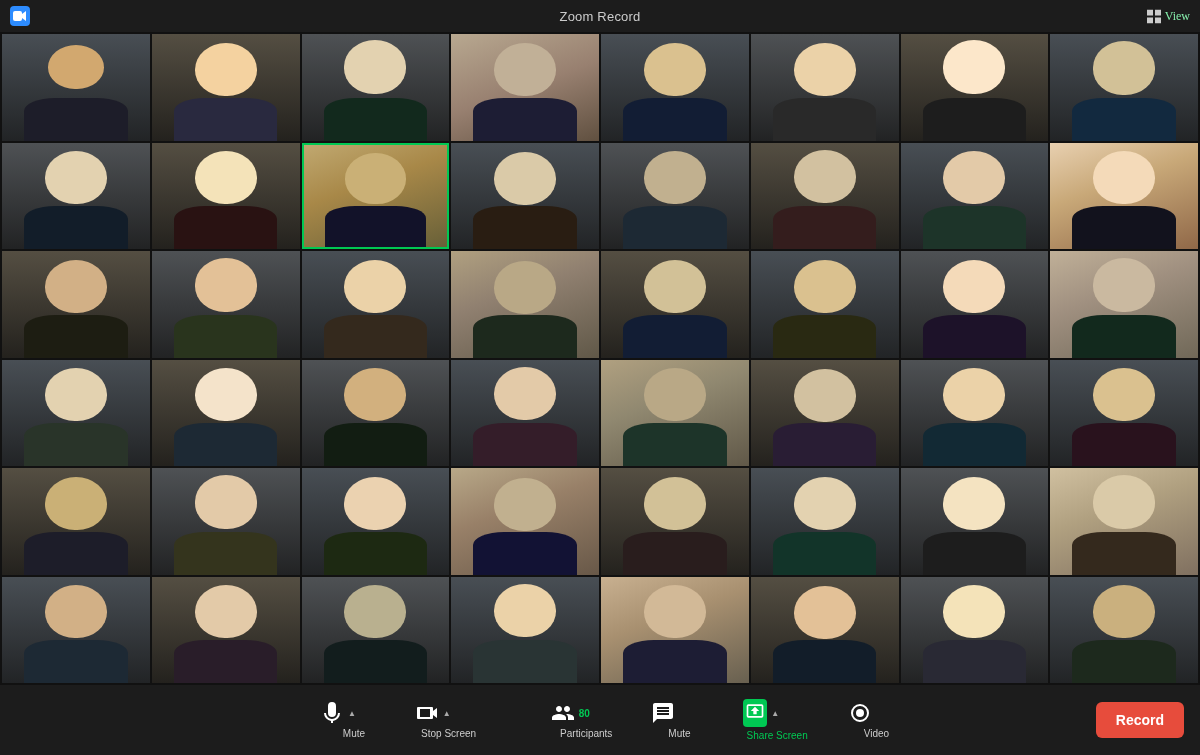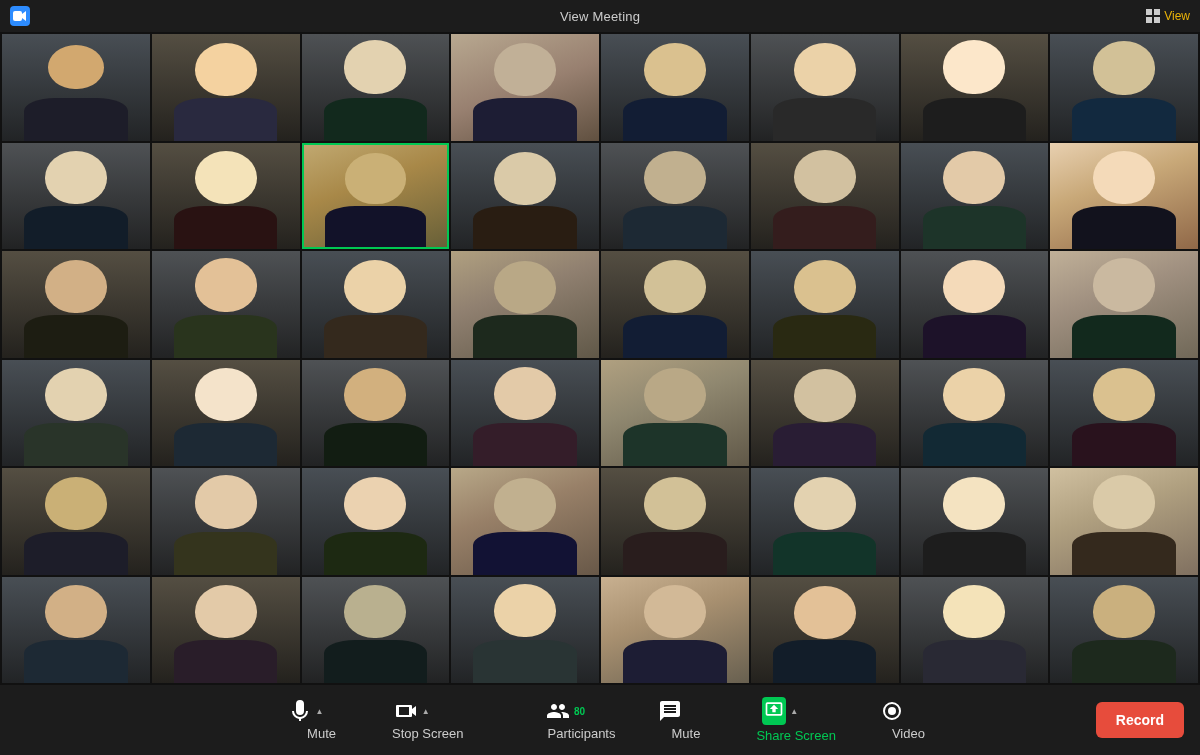--- a/index.html
+++ b/index.html
@@ -30,22 +30,23 @@
     }
     #titlebar .view-btn {
       position: absolute;
       right: 10px;
       top: 50%;
       transform: translateY(-50%);
       display: flex;
       align-items: center;
       gap: 4px;
       font-size: 12px;
-      color: #eab308;
+      color: #86efac;
       cursor: pointer;
+      font-family: Liberation Serif, serif;
     }
 
     
     #video-grid {
       position: absolute;
       top: 32px;
       left: 0; right: 0;
       bottom: 70px;
       display: grid;
       grid-template-columns: repeat(8, 1fr);
@@ -91,21 +92,21 @@
       align-items: center;
       gap: 2px;
     }
 
     .tool-btn .icon-svg {
       width: 24px;
       height: 24px;
     }
 
     .tool-btn .label {
-      font-size: 13px;
+      font-size: 10px;
       color: #ccc;
       white-space: nowrap;
       padding-left: 32px;
     }
 
     .tool-btn .caret {
       font-size: 8px;
       color: #aaa;
       margin-left: 2px;
     }
@@ -228,21 +229,21 @@
 
 <div id="titlebar">
   <div style="position:absolute;left:10px;top:50%;transform:translateY(-50%);">
     <div class="zoom-logo">
       <svg width="14" height="10" viewBox="0 0 14 10" fill="white">
         <rect x="0" y="0" width="9" height="10" rx="2"></rect>
         <polygon points="9,3 13,0 13,10 9,7"></polygon>
       </svg>
     </div>
   </div>
-  <span class="title">View Meeting</span>
+  <span class="title">Zoom Record</span>
   <div class="view-btn">
     <svg width="14" height="14" viewBox="0 0 14 14" fill="#ccc">
       <rect x="0" y="0" width="6" height="6"></rect>
         <rect x="8" y="0" width="6" height="6"></rect>
       <rect x="0" y="8" width="6" height="6"></rect>
         <rect x="8" y="8" width="6" height="6"></rect>
     </svg>
     <span>View</span>
   </div>
 </div>

